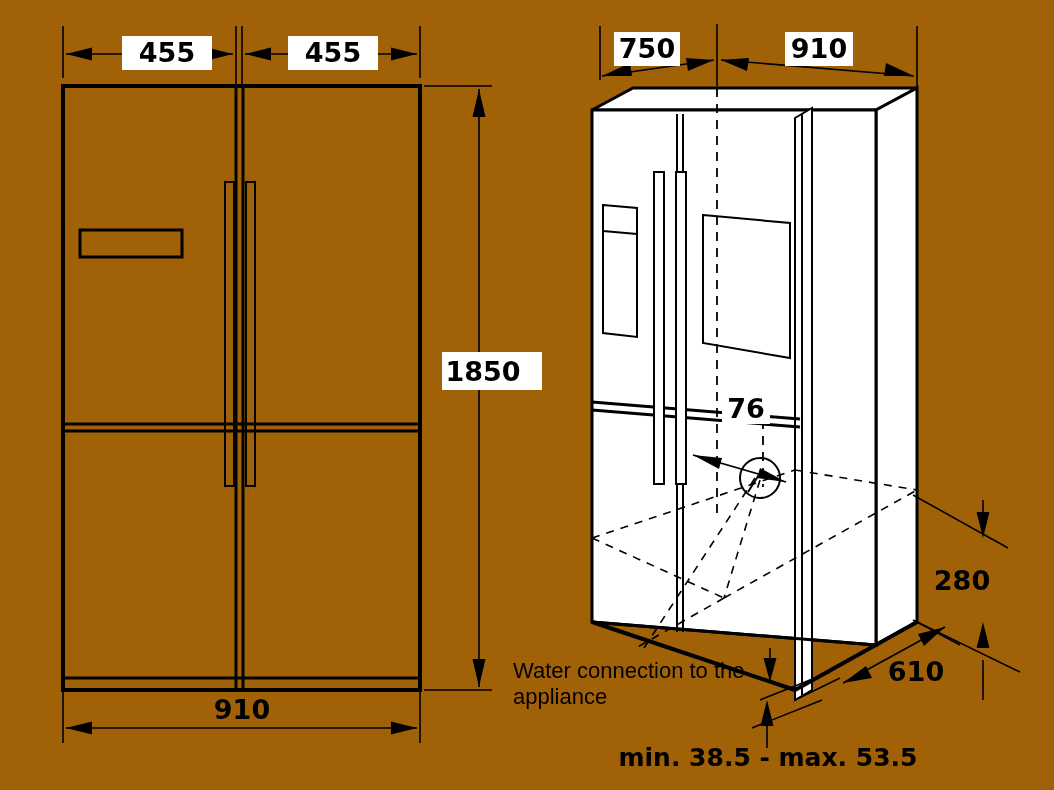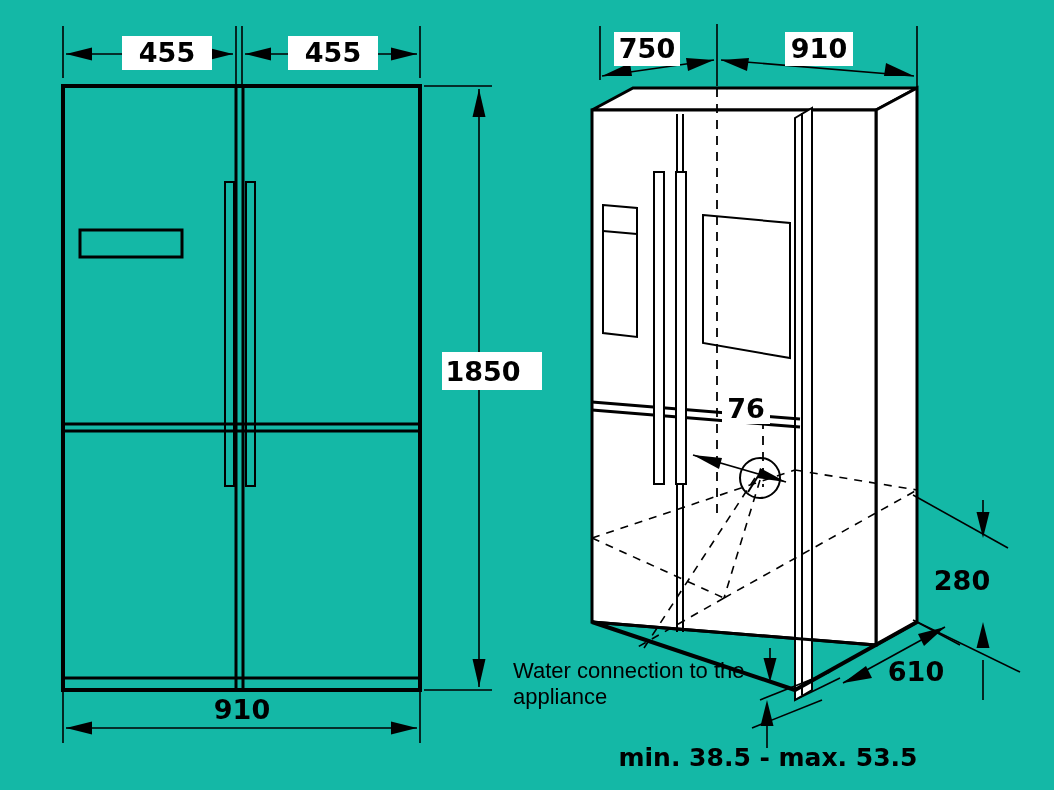--- a/index.html
+++ b/index.html
@@ -8,21 +8,21 @@
     padding: 0;
     background: #ffffff;
   }
   body {
     font-family: "Liberation Sans", sans-serif;
   }
   #sheet {
     position: relative;
     width: 1054px;
     height: 790px;
-    background: #14b8a6;
+    background: #a16207;
     overflow: hidden;
   }
   svg#drawing {
     display: block;
     width: 1054px;
     height: 790px;
   }
   .ln { stroke: #000000; fill: none; stroke-linecap: butt; }
   .body-heavy { stroke-width: 4; }
   .body-med { stroke-width: 3; }

